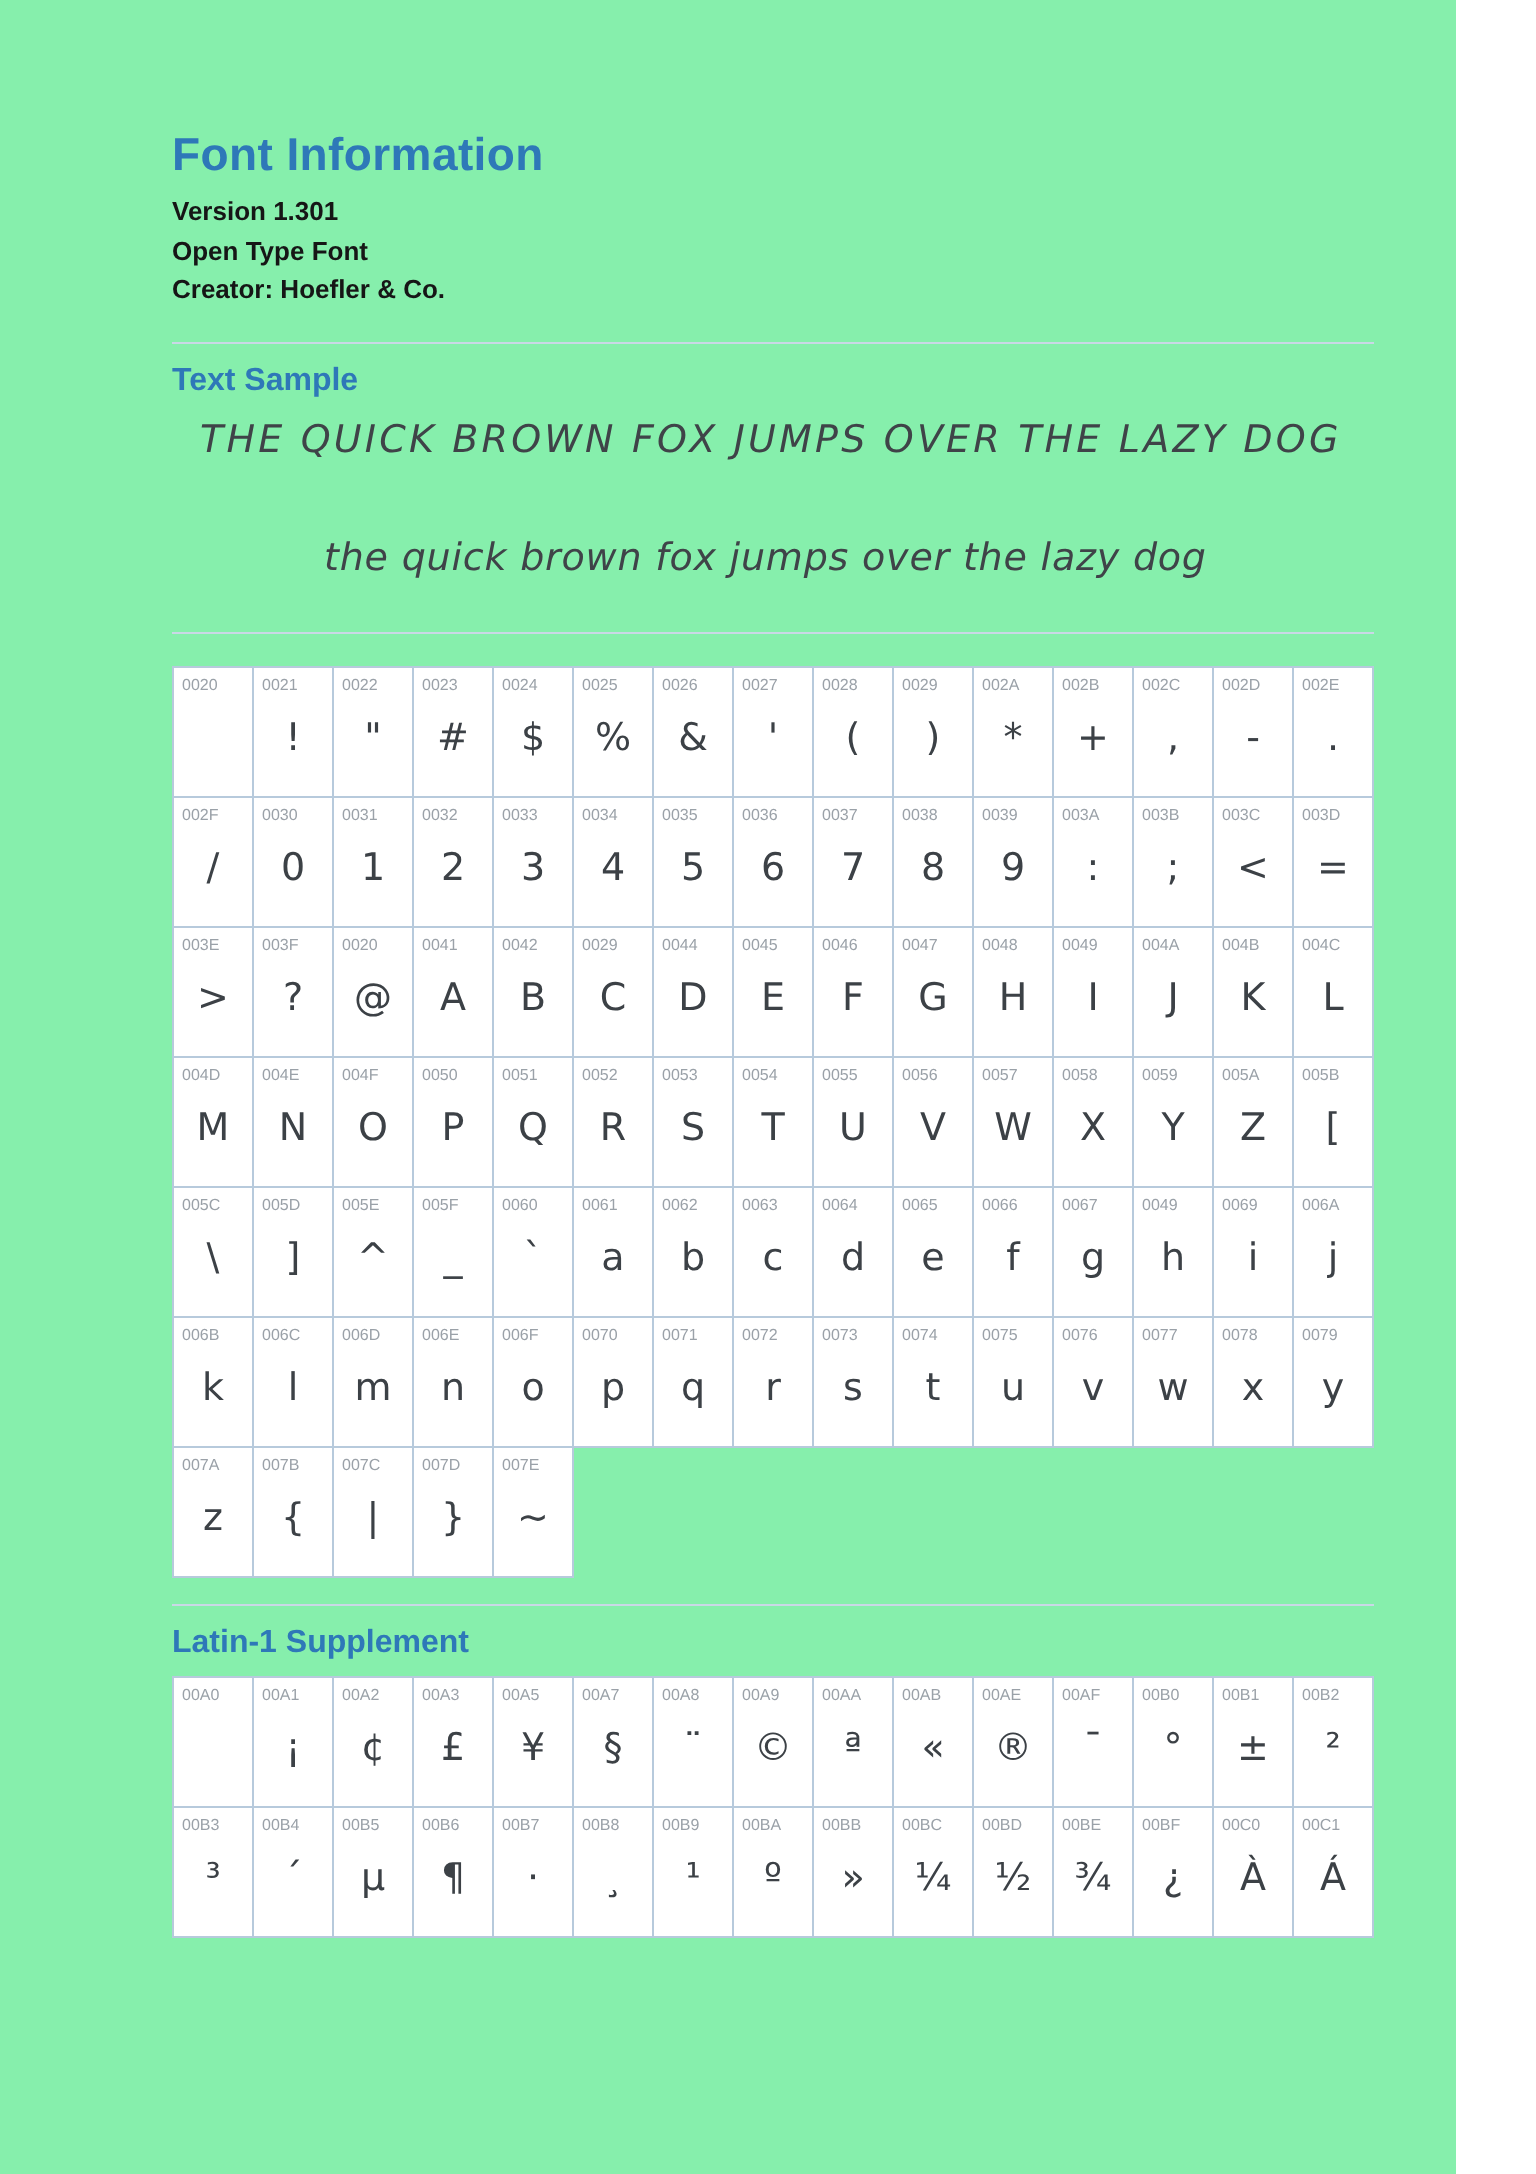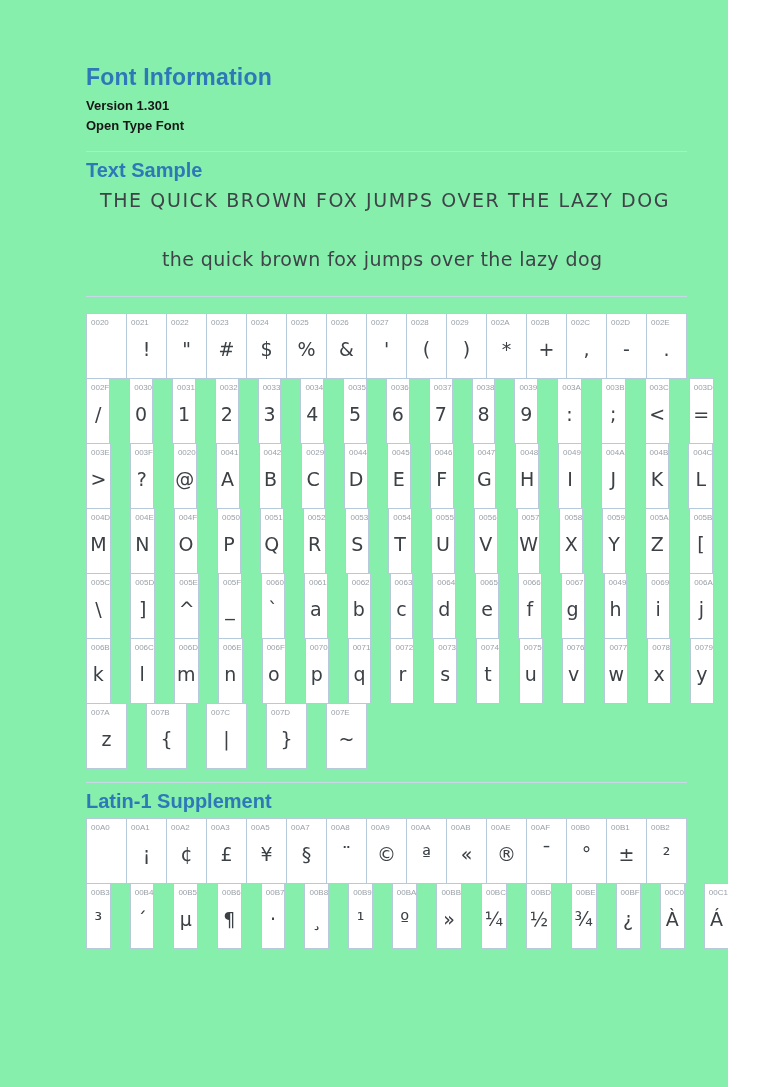--- a/index.html
+++ b/index.html
@@ -36,44 +36,45 @@
     border: none;
     border-top: 1px solid #c9d8e6;
     margin: 0;
     width: 601px;
   }
   hr.d1 { margin-top: 16px; }
   hr.d2 { margin-top: 26px; }
   hr.d3 { margin-top: 13px; }
   h2.section-heading {
     margin: 10px 0 0 0;
-    font-size: 20px;
+    font-size: 16px;
     line-height: 17px;
     font-weight: bold;
     color: #2e78b8;
   }
   .sample {
     font-family: "DejaVu Sans", sans-serif;
     color: #3f4348;
     font-size: 19px;
     line-height: 22px;
     white-space: nowrap;
+    font-style: italic;
   }
   .sample.upper {
     margin: 10px 0 0 14px;
     letter-spacing: 1.6px;
   }
   .sample.lower {
     margin: 37px 0 0 76px;
     letter-spacing: 0.4px;
   }
   .char-grid { margin-top: 16px; }
   .char-grid.compact { margin-top: 8px; }
   .char-row { display: flex; }
-  .char-row + .char-row { margin-top: -1px; gap: 20px; }
+  .char-row + .char-row { margin-top: -1px; }
   .char-cell {
     box-sizing: border-box;
     width: 41px;
     height: 66px;
     border: 1px solid #b7cadc;
     background: #ffffff;
   }
   .char-cell + .char-cell { margin-left: -1px; }
   .char-code {
     font-size: 8px;
@@ -96,20 +97,21 @@
 <body>
 
 <div class="page">
   <div class="content">
 
     <h1 class="title">Font Information</h1>
 
     <div class="details">
       <div>Version 1.301</div>
       <div>Open Type Font</div>
+      <div>Creator: Hoefler &amp; Co.</div>
     </div>
 
     <hr class="divider d1">
 
     <h2 class="section-heading">Text Sample</h2>
     <div class="sample upper">THE QUICK BROWN FOX JUMPS OVER THE LAZY DOG</div>
     <div class="sample lower">the quick brown fox jumps over the lazy dog</div>
 
     <hr class="divider d2">
 

